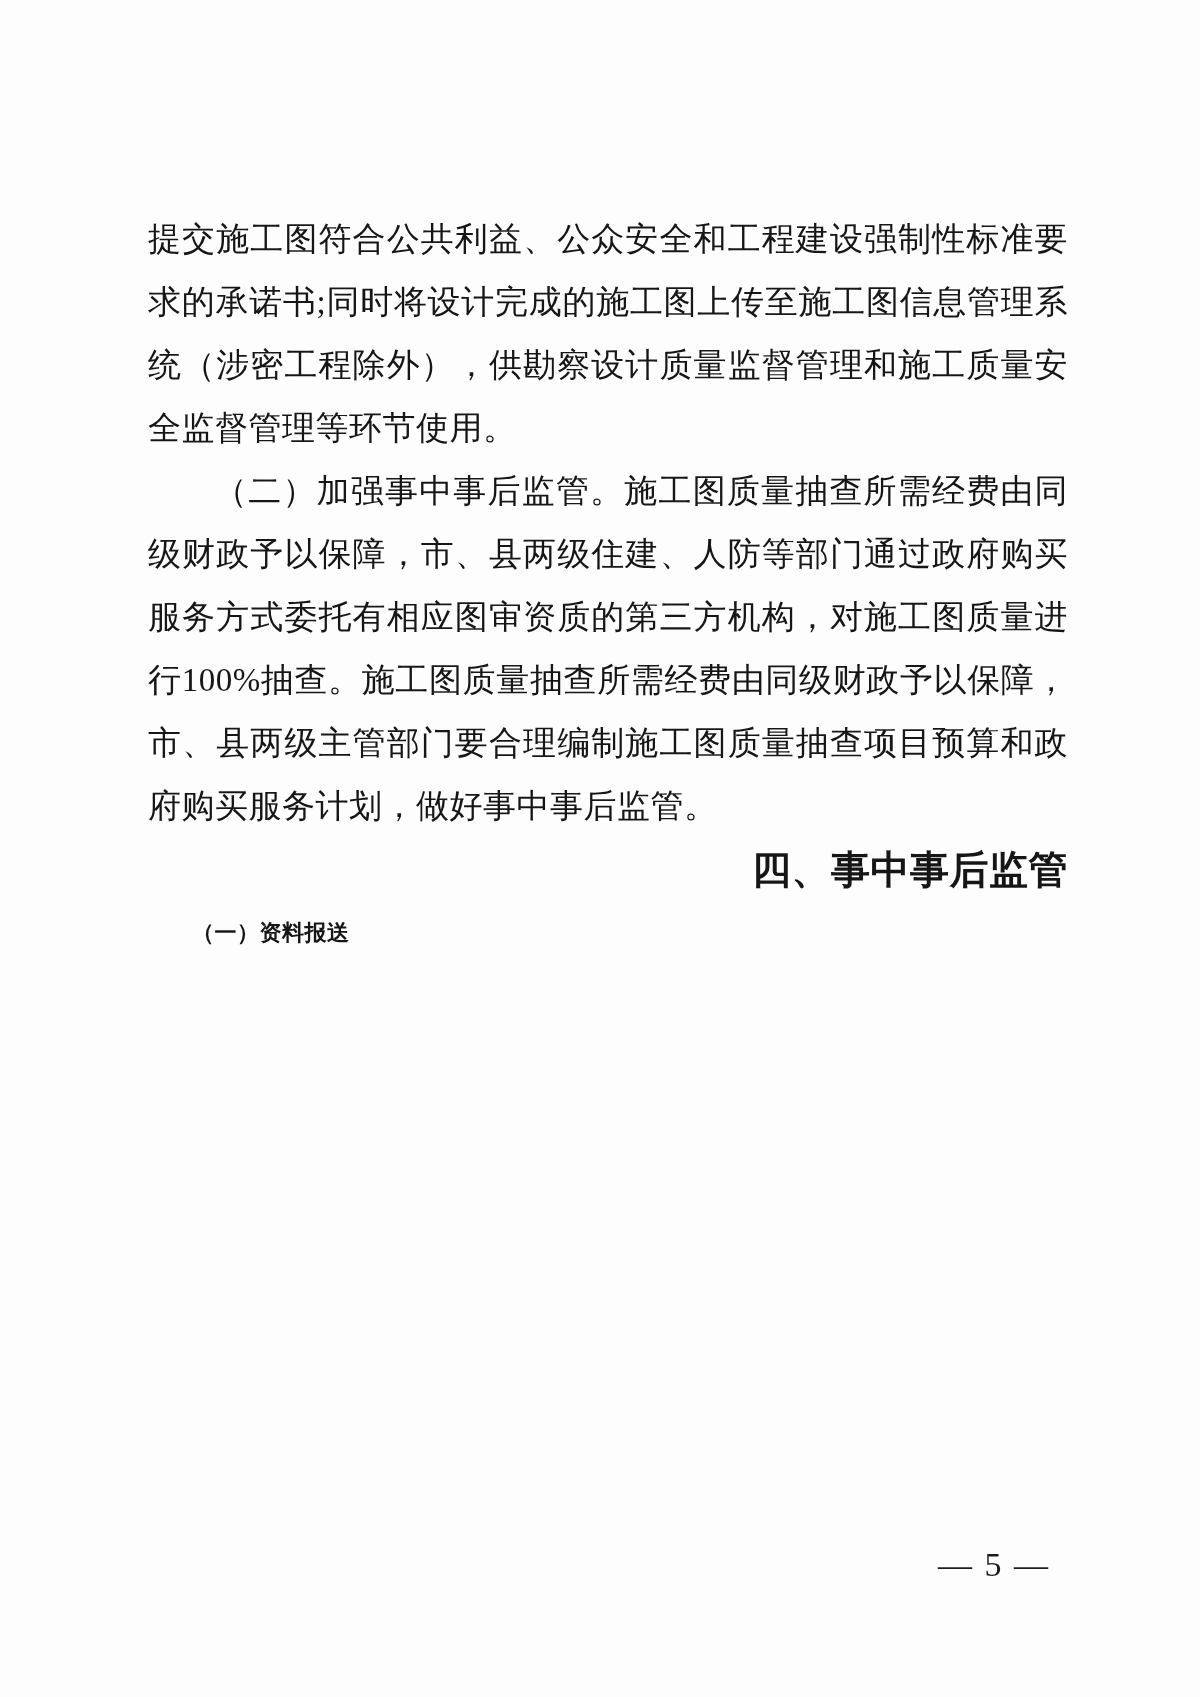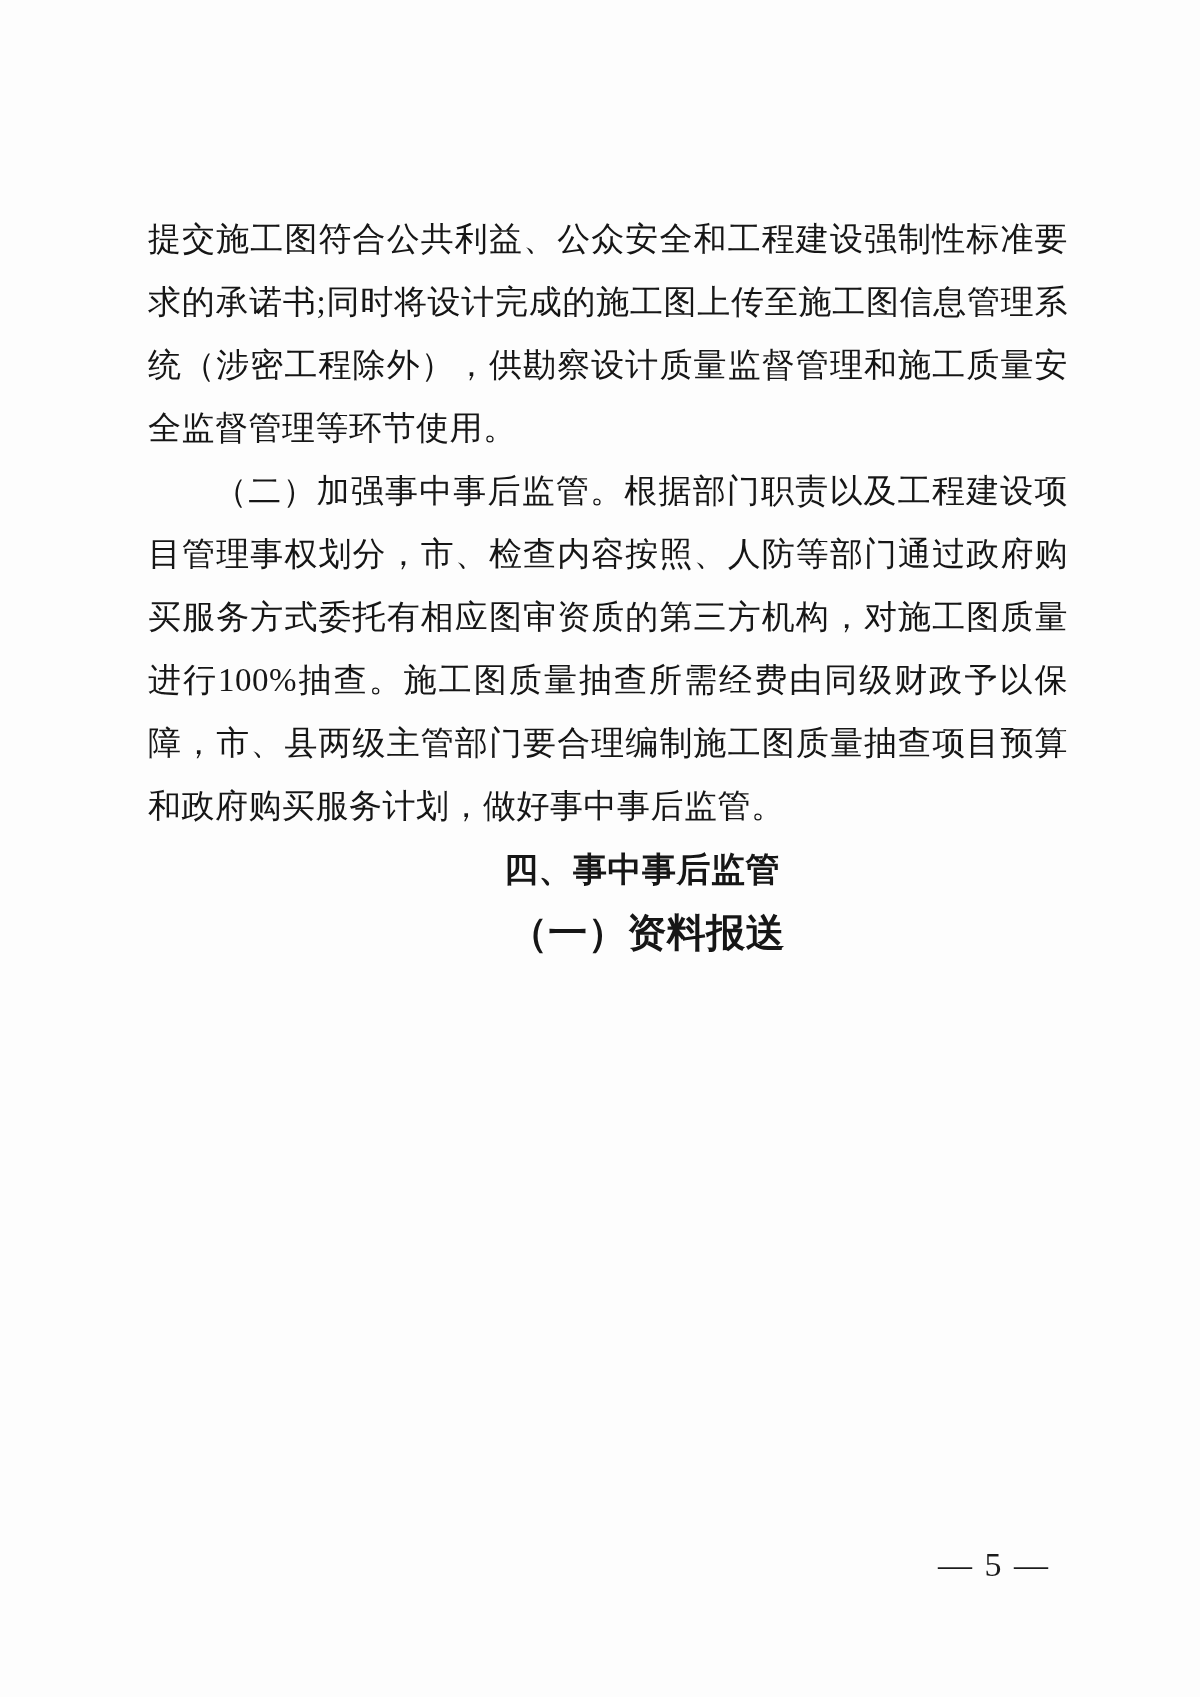--- a/index.html
+++ b/index.html
@@ -35,46 +35,46 @@
     text-justify: inter-character;
     letter-spacing: 0.5px;
     word-break: break-all;
   }
   .para.indent {
     text-indent: 2em;
   }
   .style-heading {
     font-family: "Liberation Sans", sans-serif;
     font-weight: bold;
-    font-size: 34px;
-    text-align: center;
+    font-size: 39px;
+    text-align: right;
   }
   .style-subheading {
     font-weight: bold;
-    font-size: 39px;
-    text-align: center;
+    font-size: 22px;
+    text-align: left;
   }
   .footer {
     position: absolute;
     top: 1543px;
     right: 150px;
   }
   .page-number {
     font-size: 34px;
     line-height: 44px;
     color: #1b1b1b;
     letter-spacing: 2px;
   }
 </style>
 </head>
 <body>
 
 <div class="page" style="background: rgb(253, 253, 253); color: rgb(22, 22, 22);">
   <div class="content" id="paragraphs-container">
       <p class="para style-body">提交施工图符合公共利益、公众安全和工程建设强制性标准要求的承诺书;同时将设计完成的施工图上传至施工图信息管理系统（涉密工程除外），供勘察设计质量监督管理和施工质量安全监督管理等环节使用。</p>
-      <p class="para style-body indent">（二）加强事中事后监管。根据部门职责以及工程建设项目管理事权划分，市、检查内容按照、人防等部门通过政府购买服务方式委托有相应图审资质的第三方机构，对施工图质量进行100%抽查。施工图质量抽查所需经费由同级财政予以保障，市、县两级主管部门要合理编制施工图质量抽查项目预算和政府购买服务计划，做好事中事后监管。</p>
+      <p class="para style-body indent">（二）加强事中事后监管。施工图质量抽查所需经费由同级财政予以保障，市、县两级住建、人防等部门通过政府购买服务方式委托有相应图审资质的第三方机构，对施工图质量进行100%抽查。施工图质量抽查所需经费由同级财政予以保障，市、县两级主管部门要合理编制施工图质量抽查项目预算和政府购买服务计划，做好事中事后监管。</p>
       <p class="para style-heading indent">四、事中事后监管</p>
       <p class="para style-subheading indent">（一）资料报送</p>
     </div>
   <div class="footer">
     <span class="page-number">— 5 —</span>
   </div>
 </div>
 
 </body></html>

